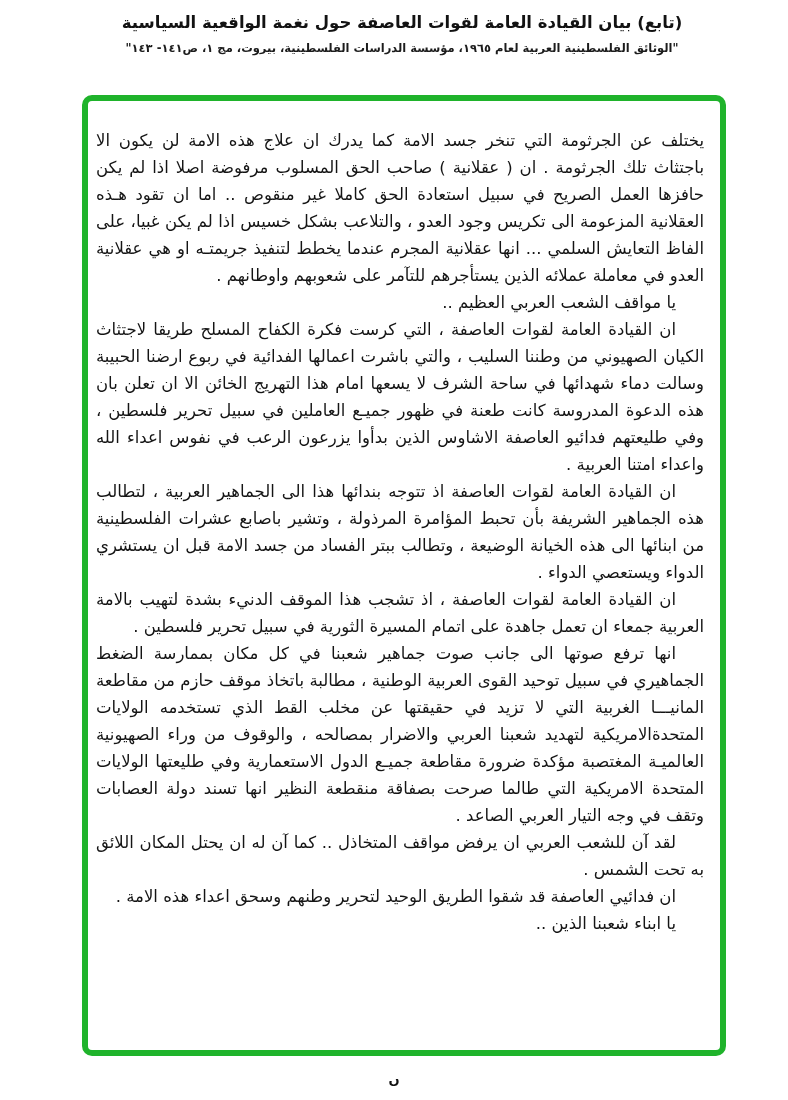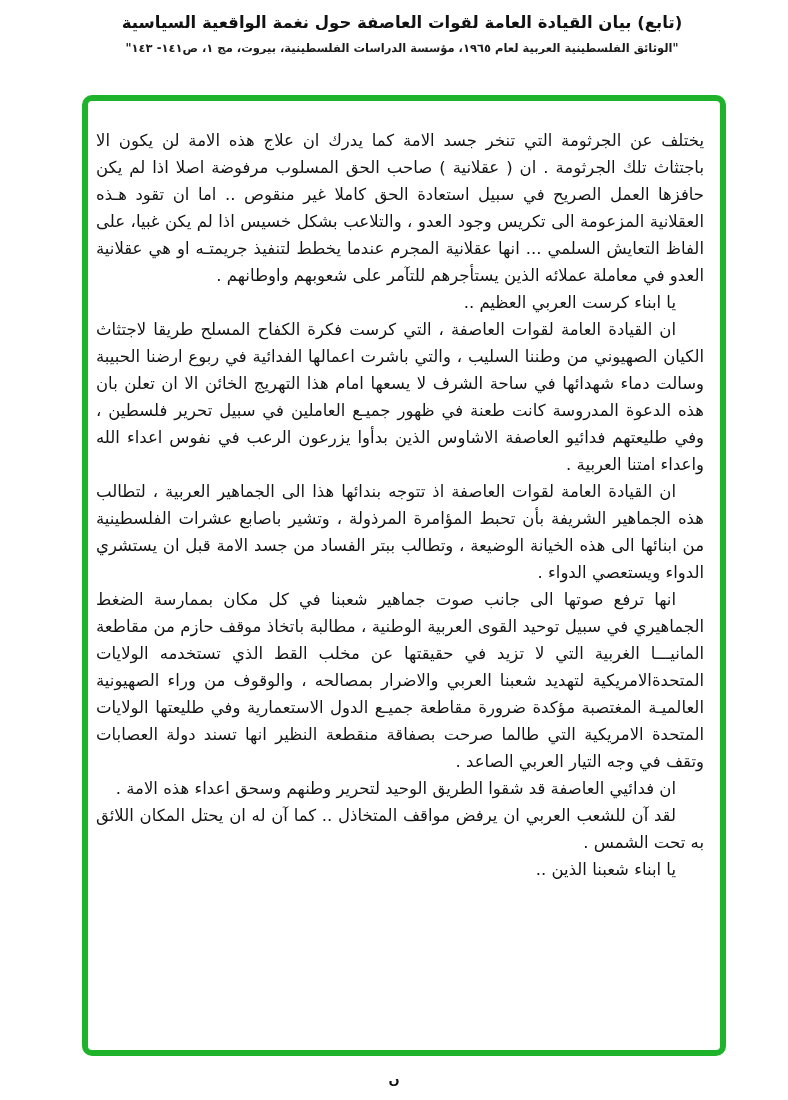--- a/index.html
+++ b/index.html
@@ -84,25 +84,26 @@
 <div class="page">
 
   <header class="doc-header">
     <div class="doc-title">(تابع) بيان القيادة العامة لقوات العاصفة حول نغمة الواقعية السياسية</div>
     <div class="doc-source">"الوثائق الفلسطينية العربية لعام ١٩٦٥، مؤسسة الدراسات الفلسطينية، بيروت، مج ١،  ص١٤١- ١٤٣"</div>
   </header>
 
   <div class="green-box">
     <div class="doc-body">
       <p>يختلف عن الجرثومة التي تنخر جسد الامة كما يدرك ان علاج هذه الامة لن يكون الا باجتثاث تلك الجرثومة . ان ( عقلانية ) صاحب الحق المسلوب مرفوضة اصلا اذا لم يكن حافزها العمل الصريح في سبيل استعادة الحق كاملا غير منقوص .. اما ان تقود هـذه العقلانية المزعومة الى تكريس وجود العدو ، والتلاعب بشكل خسيس اذا لم يكن غبيا، على الفاظ التعايش السلمي ... انها عقلانية المجرم عندما يخطط لتنفيذ جريمتـه او هي عقلانية العدو في معاملة عملائه الذين يستأجرهم للتآمر على شعوبهم واوطانهم .</p>
-      <p class="indent">يا ابناء كرست العربي العظيم ..</p>
+      <p class="indent">يا مواقف الشعب العربي العظيم ..</p>
       <p class="indent">ان القيادة العامة لقوات العاصفة ، التي كرست فكرة الكفاح المسلح طريقا لاجتثاث الكيان الصهيوني من وطننا السليب ، والتي باشرت اعمالها الفدائية في ربوع ارضنا الحبيبة وسالت دماء شهدائها في ساحة الشرف لا يسعها امام هذا التهريج الخائن الا ان تعلن بان هذه الدعوة المدروسة كانت طعنة في ظهور جميـع العاملين في سبيل تحرير فلسطين ، وفي طليعتهم فدائيو العاصفة الاشاوس الذين بدأوا يزرعون الرعب في نفوس اعداء الله واعداء امتنا العربية .</p>
       <p class="indent">ان القيادة العامة لقوات العاصفة اذ تتوجه بندائها هذا الى الجماهير العربية ، لتطالب هذه الجماهير الشريفة بأن تحبط المؤامرة المرذولة ، وتشير باصابع عشرات الفلسطينية من ابنائها الى هذه الخيانة الوضيعة ، وتطالب ببتر الفساد من جسد الامة قبل ان يستشري الدواء ويستعصي الدواء .</p>
+      <p class="indent">ان القيادة العامة لقوات العاصفة ، اذ تشجب هذا الموقف الدنيء بشدة لتهيب بالامة العربية جمعاء ان تعمل جاهدة على اتمام المسيرة الثورية في سبيل تحرير فلسطين .</p>
       <p class="indent">انها ترفع صوتها الى جانب صوت جماهير شعبنا في كل مكان بممارسة الضغط الجماهيري في سبيل توحيد القوى العربية الوطنية ، مطالبة باتخاذ موقف حازم من مقاطعة المانيـــا الغربية التي لا تزيد في حقيقتها عن مخلب القط الذي تستخدمه الولايات المتحدةالامريكية لتهديد شعبنا العربي والاضرار بمصالحه ، والوقوف من وراء الصهيونية العالميـة المغتصبة مؤكدة ضرورة مقاطعة جميـع الدول الاستعمارية وفي طليعتها الولايات المتحدة الامريكية التي طالما صرحت بصفاقة منقطعة النظير انها تسند دولة العصابات وتقف في وجه التيار العربي الصاعد .</p>
+      <p class="indent">لقد آن للشعب العربي ان يرفض مواقف المتخاذل .. كما آن له ان يحتل المكان اللائق به تحت الشمس .</p>
       <p class="indent">ان فدائيي العاصفة قد شقوا الطريق الوحيد لتحرير وطنهم وسحق اعداء هذه الامة .</p>
-      <p class="indent">لقد آن للشعب العربي ان يرفض مواقف المتخاذل .. كما آن له ان يحتل المكان اللائق به تحت الشمس .</p>
       <p class="indent">يا ابناء شعبنا الذين ..</p>
     </div>
   </div>
 
   <div class="footer-mark">ں</div>
 
 </div>
 
 </body></html>

